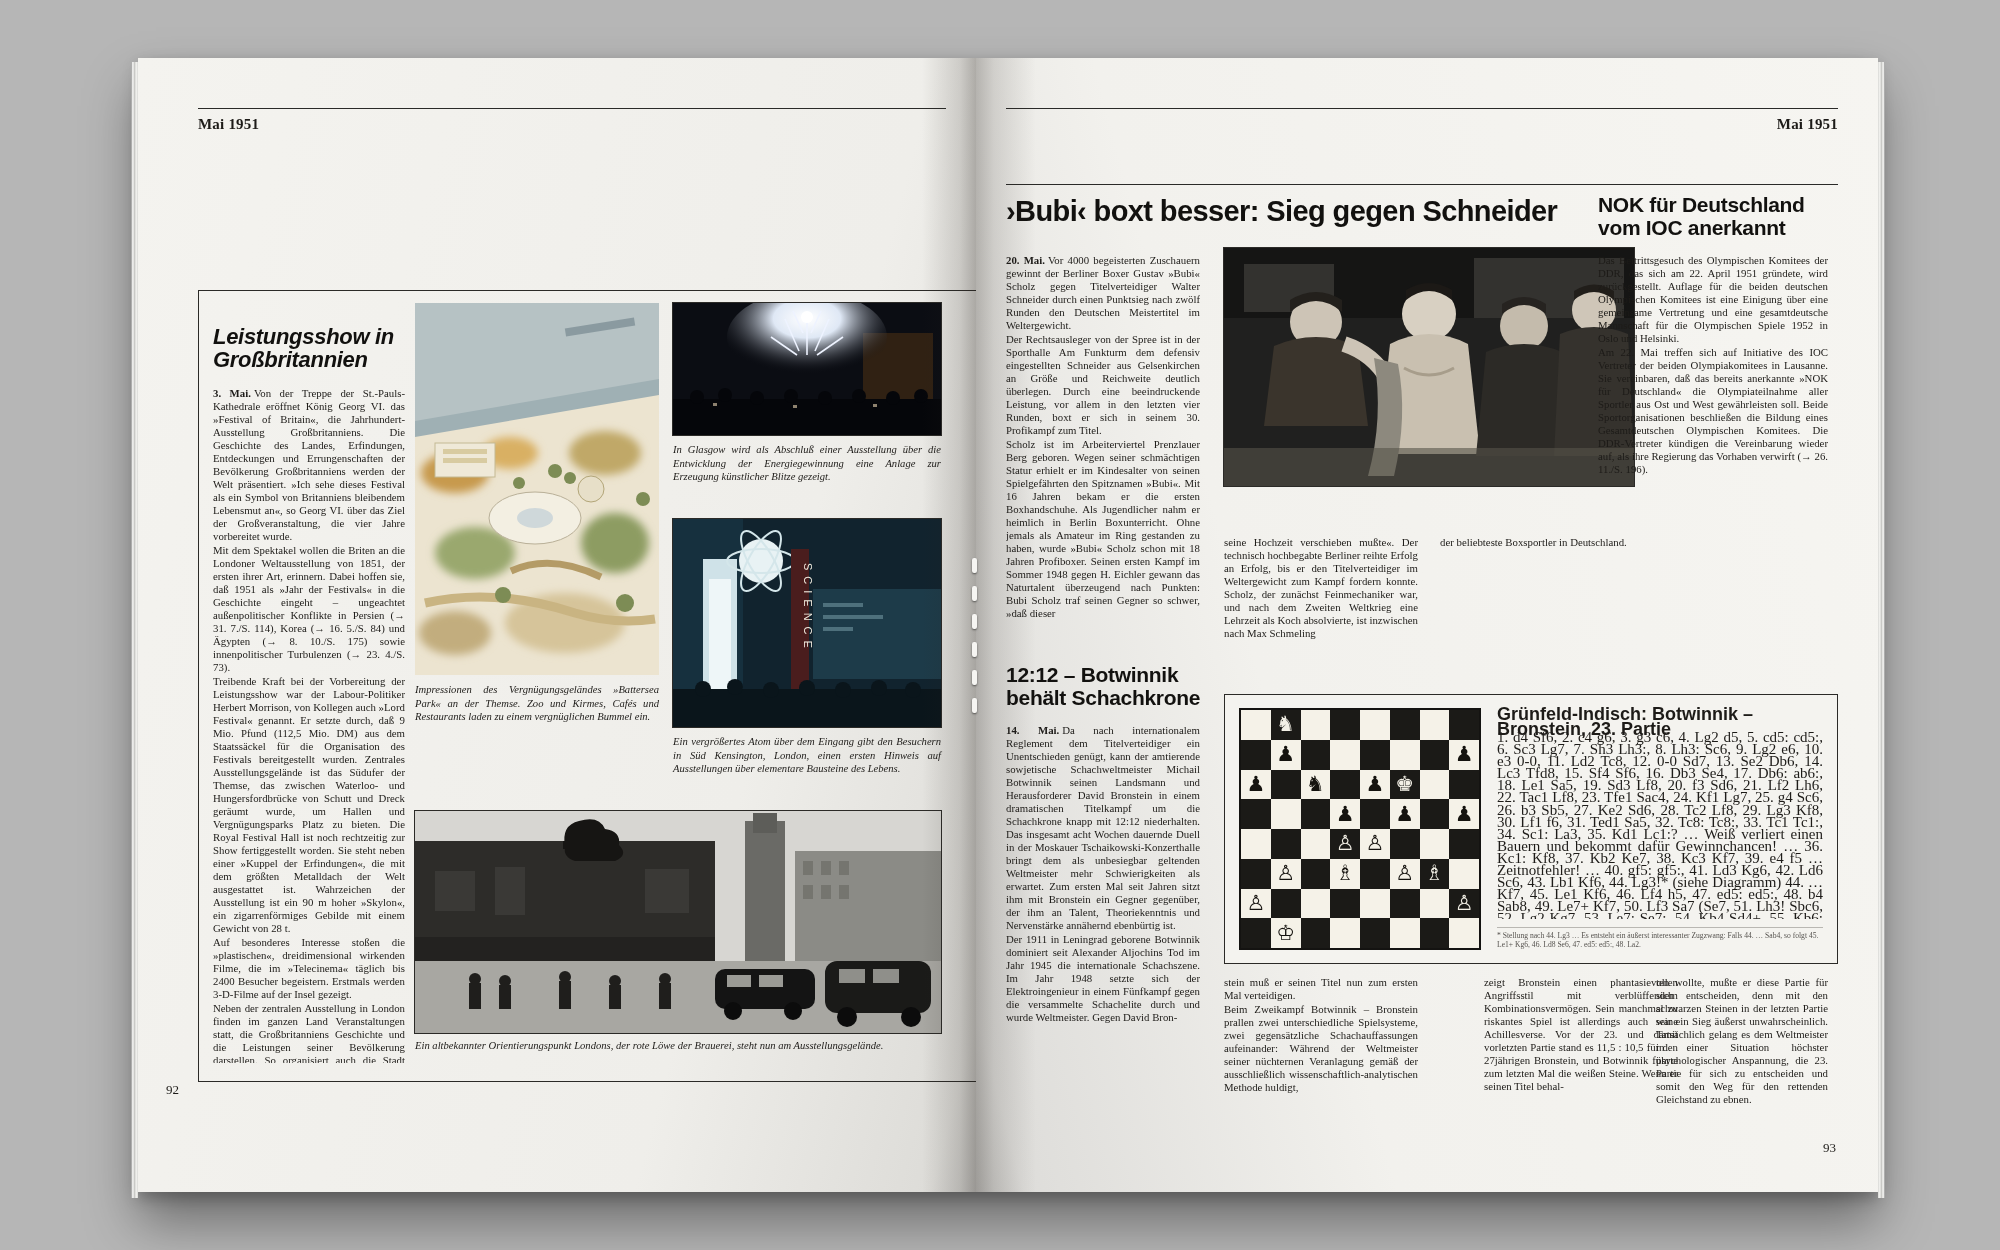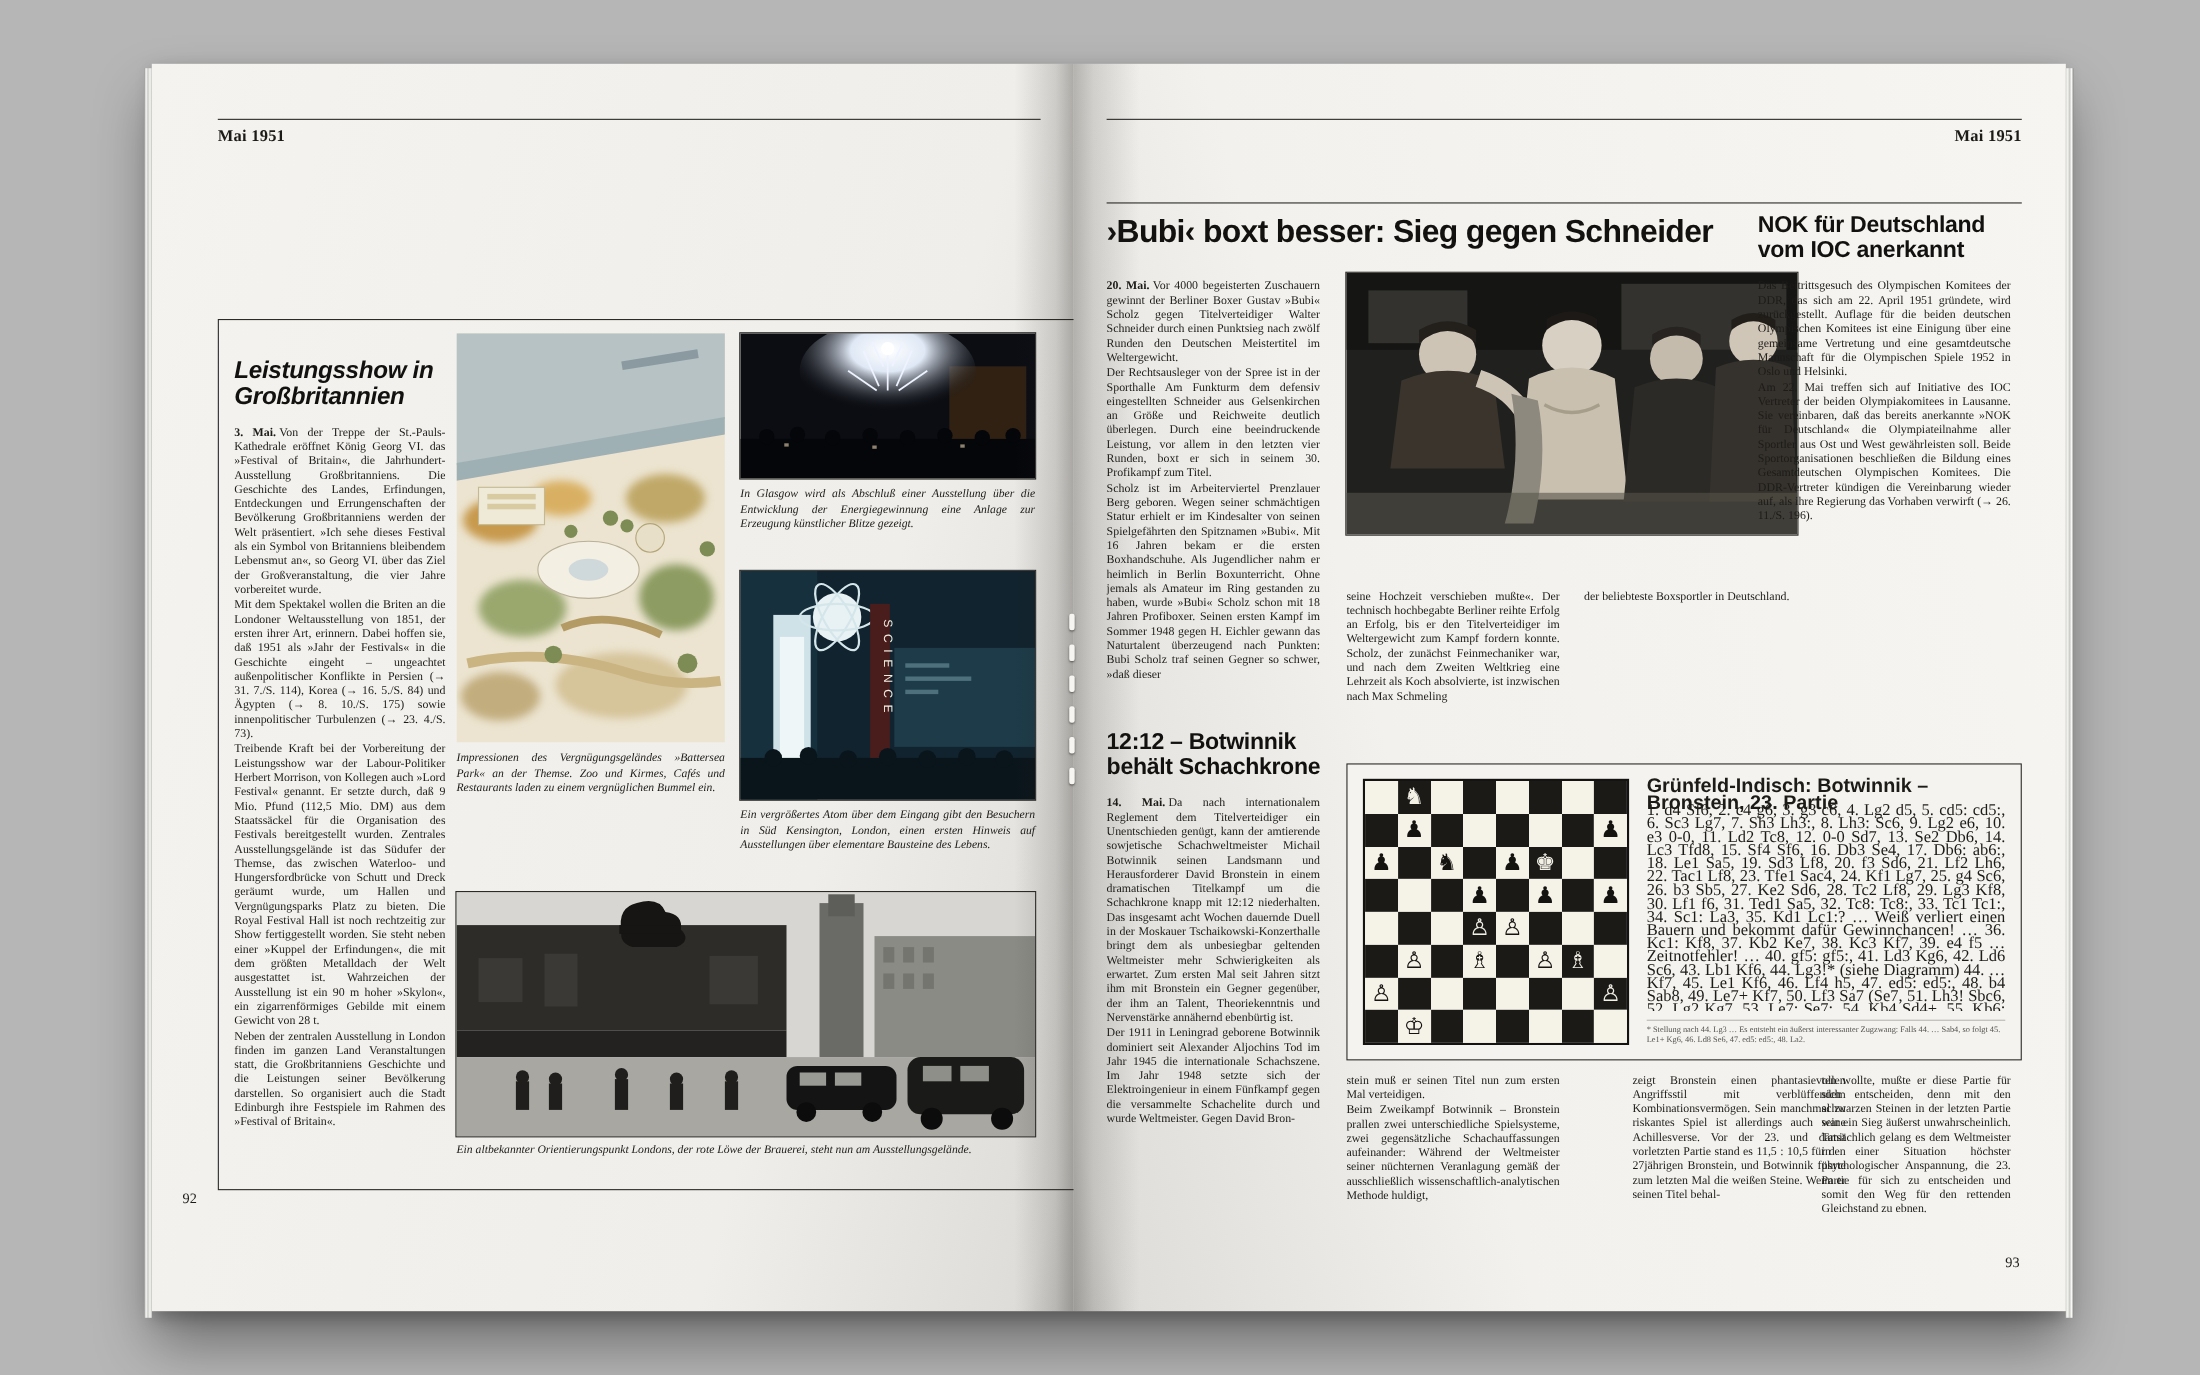--- a/index.html
+++ b/index.html
@@ -56,20 +56,21 @@
     <div class="frame" style="left:60px;top:232px;width:756px;height:790px;padding-left:44px;">
 
       <div class="art-title h-sans" style="left:14px;top:34px;width:200px;">
         <span>Leistungsshow in</span><br>
         <span>Großbritannien</span>
       </div>
       <div class="col" style="left:14px;top:96px;width:192px;height:676px;">
         <p><b class="lead">3. Mai.</b><span>Von der Treppe der St.-Pauls-Kathedrale eröffnet König Georg VI. das »Festival of Britain«, die Jahrhundert-Ausstellung Großbritanniens. Die Geschichte des Landes, Erfindungen, Entdeckungen und Errungenschaften der Bevölkerung Großbritanniens werden der Welt präsentiert. »Ich sehe dieses Festival als ein Symbol von Britanniens bleibendem Lebensmut an«, so Georg VI. über das Ziel der Großveranstaltung, die vier Jahre vorbereitet wurde.</span></p>
         <p><span>Mit dem Spektakel wollen die Briten an die Londoner Weltausstellung von 1851, der ersten ihrer Art, erinnern. Dabei hoffen sie, daß 1951 als »Jahr der Festivals« in die Geschichte eingeht – ungeachtet außenpolitischer Konflikte in Persien (→ 31. 7./S. 114), Korea (→ 16. 5./S. 84) und Ägypten (→ 8. 10./S. 175) sowie innenpolitischer Turbulenzen (→ 23. 4./S. 73).</span></p>
         <p><span>Treibende Kraft bei der Vorbereitung der Leistungsshow war der Labour-Politiker Herbert Morrison, von Kollegen auch »Lord Festival« genannt. Er setzte durch, daß 9 Mio. Pfund (112,5 Mio. DM) aus dem Staatssäckel für die Organisation des Festivals bereitgestellt wurden. Zentrales Ausstellungsgelände ist das Südufer der Themse, das zwischen Waterloo- und Hungersfordbrücke von Schutt und Dreck geräumt wurde, um Hallen und Vergnügungsparks Platz zu bieten. Die Royal Festival Hall ist noch rechtzeitig zur Show fertiggestellt worden. Sie steht neben einer »Kuppel der Erfindungen«, die mit dem größten Metalldach der Welt ausgestattet ist. Wahrzeichen der Ausstellung ist ein 90 m hoher »Skylon«, ein zigarrenförmiges Gebilde mit einem Gewicht von 28 t.</span></p>
+        <p><span>Auf besonderes Interesse stoßen die »plastischen«, dreidimensional wirkenden Filme, die im »Telecinema« täglich bis 2400 Besucher begeistern. Erstmals werden 3-D-Filme auf der Insel gezeigt.</span></p>
         <p><span>Neben der zentralen Ausstellung in London finden im ganzen Land Veranstaltungen statt, die Großbritanniens Geschichte und die Leistungen seiner Bevölkerung darstellen. So organisiert auch die Stadt Edinburgh ihre Festspiele im Rahmen des »Festival of Britain«.</span></p>
       </div>
 
       <svg class="img" style="left:216px;top:12px;" width="244" height="372" viewBox="0 0 244 372">
         <defs>
             <filter id="soft">
               <feGaussianBlur stdDeviation="4"></feGaussianBlur>
             </filter>
           </defs>
         <rect width="244" height="372" fill="#ece4d0"></rect>

